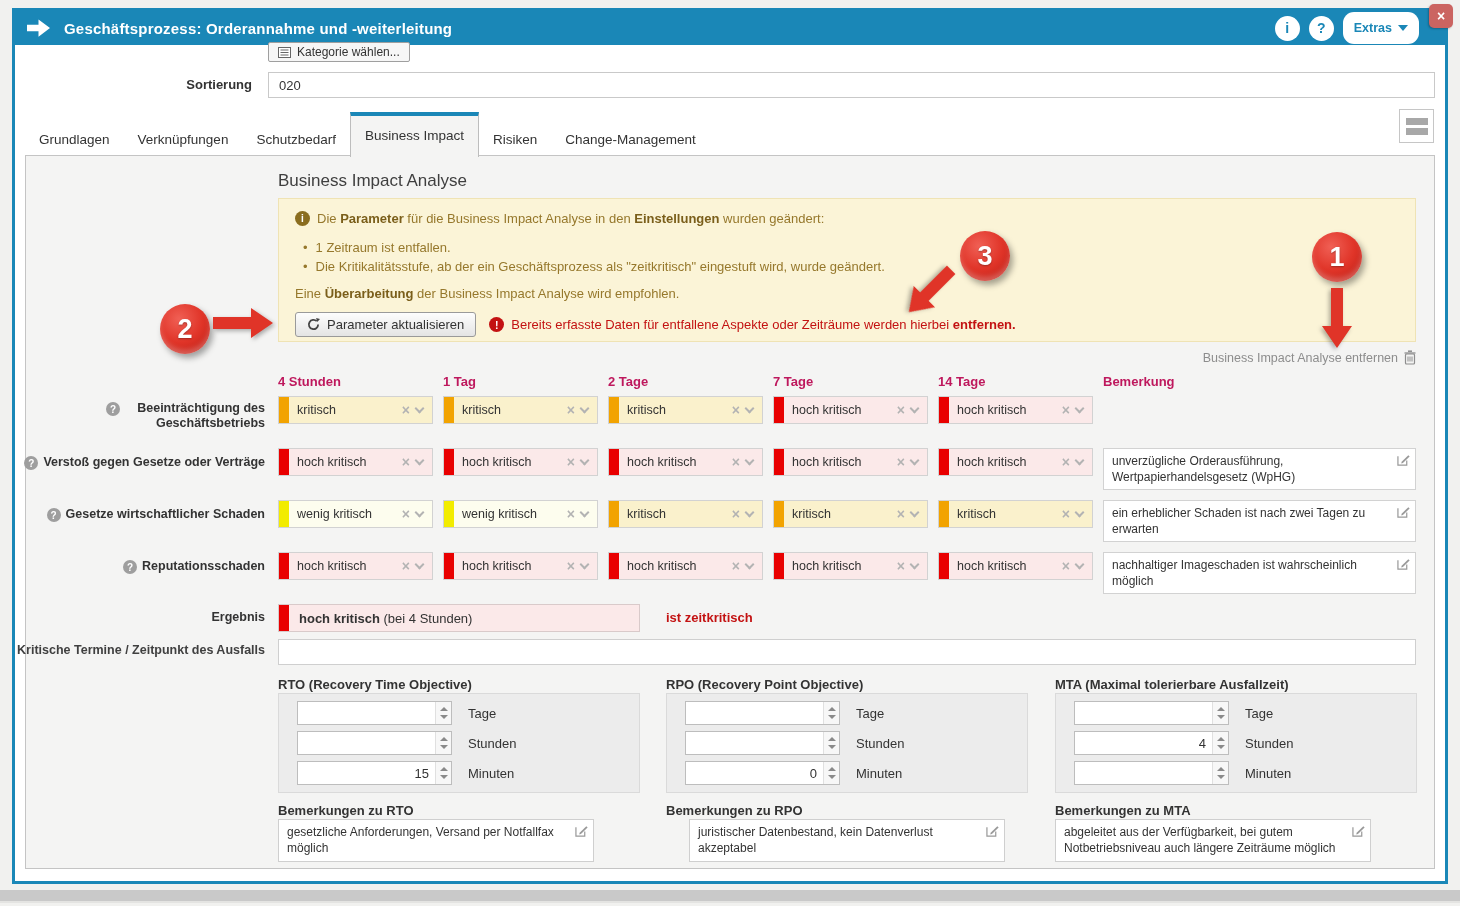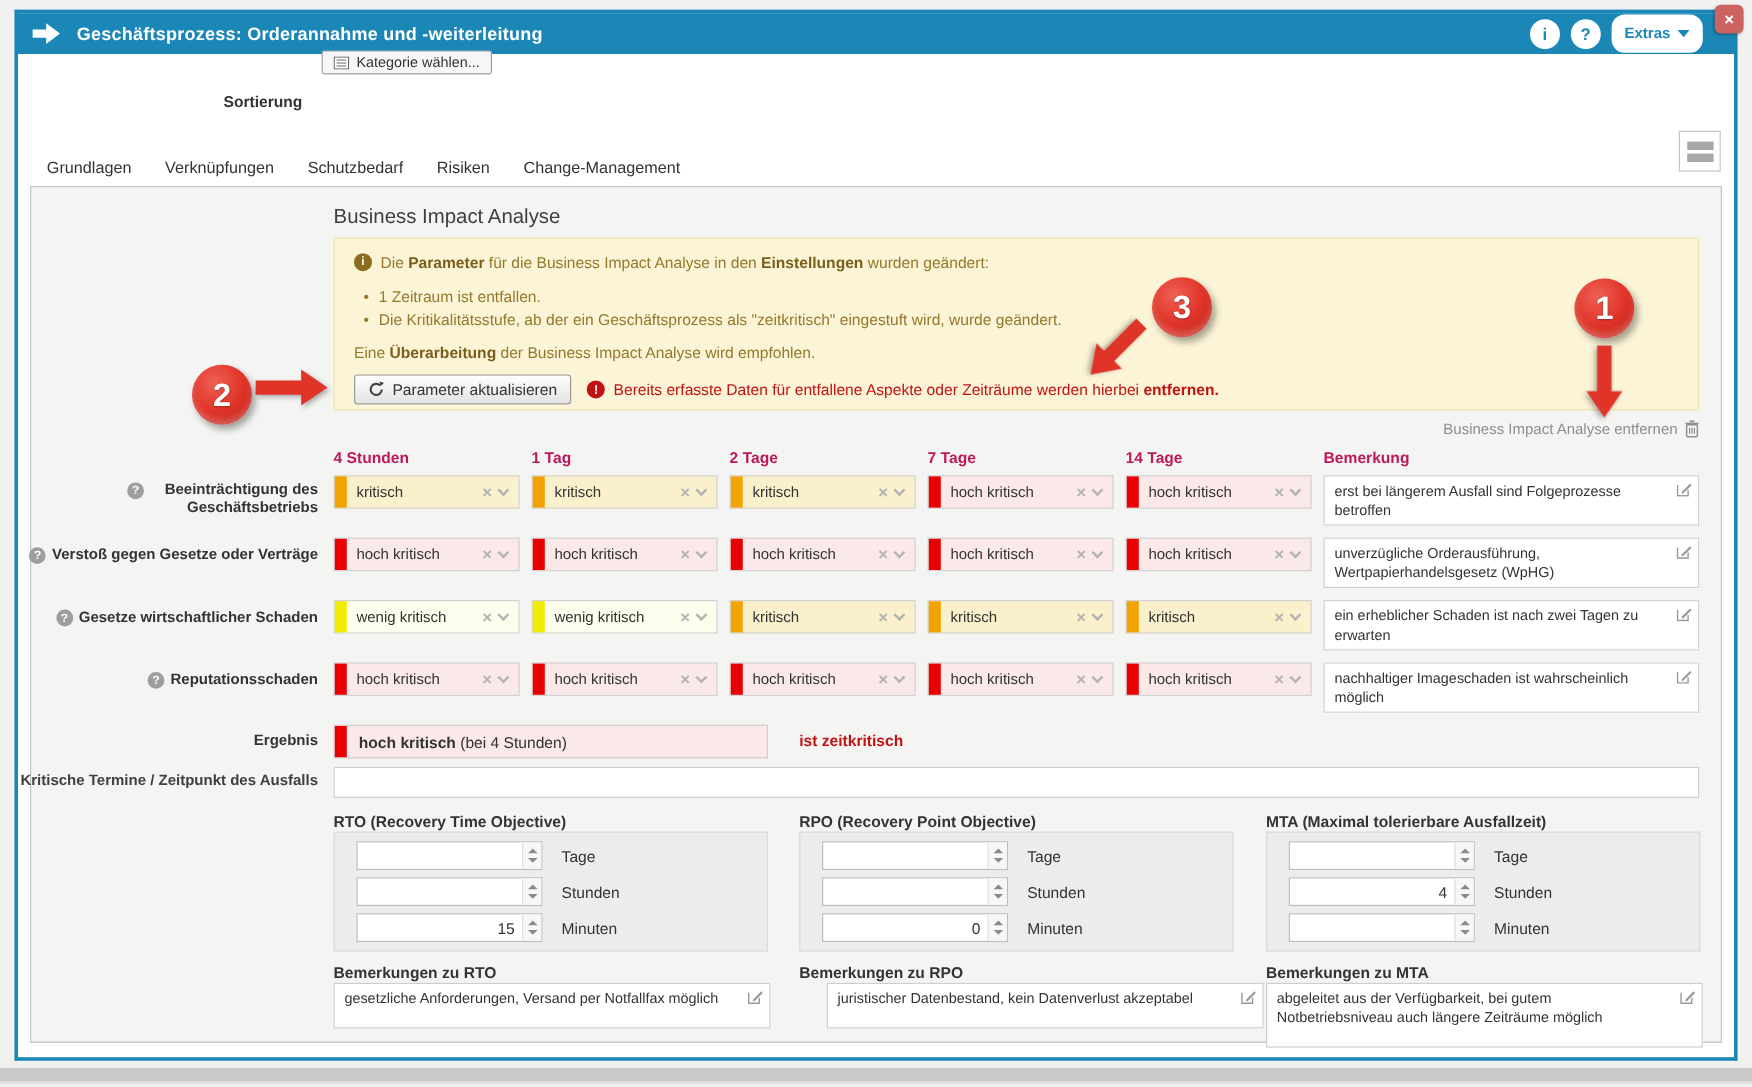--- a/index.html
+++ b/index.html
@@ -80,21 +80,21 @@
   .obj-title { position:absolute; top:666px; font-weight:bold; font-size:13px; color:#333; white-space:nowrap; }
   .obj-panel { position:absolute; top:682px; width:362px; height:100px; background:#ececec; border:1px solid #dadada; padding:7px 0 0 18px; }
   .obj-row { display:flex; align-items:center; margin-bottom:6px; }
   .num-wrap { position:relative; width:155px; height:24px; flex:none; }
   input.num { width:100%; height:100%; border:1px solid #bdbdbd; text-align:right; padding:0 22px 0 6px; font-size:13px; color:#333; background:#fff; font-family:inherit; }
   .spinner { position:absolute; right:1px; top:1px; bottom:1px; width:16px; background:#f7f7f7; border-left:1px solid #e0e0e0; display:flex; flex-direction:column; align-items:center; justify-content:center; gap:4px; cursor:pointer; }
   .tri-up { width:0; height:0; border-left:4px solid transparent; border-right:4px solid transparent; border-bottom:4px solid #8a8a8a; }
   .tri-down { width:0; height:0; border-left:4px solid transparent; border-right:4px solid transparent; border-top:4px solid #8a8a8a; }
   .obj-row-label { margin-left:16px; font-size:13px; color:#333; }
   .note-label { position:absolute; top:792px; font-weight:bold; font-size:13px; color:#333; }
-  .obj-note { position:absolute; top:808px; width:364px; min-height:26px; background:#fff; border:1px solid #cfcfcf; padding:4px 26px 16px 8px; font-size:12px; line-height:16px; color:#333; cursor:text; }
+  .obj-note { position:absolute; top:808px; width:316px; min-height:26px; background:#fff; border:1px solid #cfcfcf; padding:4px 26px 5px 8px; font-size:12px; line-height:16px; color:#333; cursor:text; }
 
   
   .balloon { position:absolute; width:50px; height:50px; border-radius:50%; background:radial-gradient(circle at 38% 30%, #f06055 0%, #e03428 50%, #b41c14 100%); color:#fff; font-weight:bold; font-size:27px; display:flex; align-items:center; justify-content:center; box-shadow:3px 4px 6px rgba(0,0,0,.35), inset 0 -4px 5px rgba(255,255,255,.25); z-index:50; text-shadow:0 1px 2px rgba(0,0,0,.3); }
   .ann-arrow { position:absolute; width:60px; height:30px; z-index:50; filter:drop-shadow(2px 2px 2px rgba(0,0,0,.3)); }
   .ann-arrow svg { display:block; }
 </style>
 </head>
 <body>
 
 <div id="stage">
@@ -123,25 +123,27 @@
     <div class="kategorie-btn">
       <svg width="13" height="11" viewBox="0 0 13 11">
           <rect x="0.5" y="0.5" width="12" height="10" fill="#fff" stroke="#666"></rect>
           <line x1="2.5" y1="3" x2="10.5" y2="3" stroke="#666"></line>
           <line x1="2.5" y1="5.5" x2="10.5" y2="5.5" stroke="#666"></line>
           <line x1="2.5" y1="8" x2="10.5" y2="8" stroke="#666"></line>
         </svg>
       <span>Kategorie wählen...</span>
     </div>
     <div class="sort-label">Sortierung</div>
+    <input class="sort-input" value="020" style="">
 
     <div class="tabs">
       <div class="tab">Grundlagen</div>
       <div class="tab">Verknüpfungen</div>
       <div class="tab">Schutzbedarf</div>
+      <div class="tab active">Business Impact</div>
       <div class="tab">Risiken</div>
       <div class="tab">Change-Management</div>
     </div>
     <div class="layout-btn">
         <span class="bar1"></span>
         <span class="bar2"></span>
       </div>
 
     <div class="panel"></div>
     <div class="bia-heading">Business Impact Analyse</div>
@@ -236,24 +238,20 @@
         <span class="sel-val">hoch kritisch</span>
         <span class="clear-icon">×</span>
         <span class="chev"></span>
       </div>
     <div class="sel lvl-hoch" style="left:923px;top:385px">
         <span class="bar"></span>
         <span class="sel-val">hoch kritisch</span>
         <span class="clear-icon">×</span>
         <span class="chev"></span>
       </div>
-    <div class="note-box" style="left:1088px;top:385px"><span>erst bei längerem Ausfall sind Folgeprozesse betroffen</span><span class="edit-icon"><svg width="13" height="13" viewBox="0 0 14 14">
-            <path d="M1 3.5 v9.5 h9.5 v-5" fill="none" stroke="#999" stroke-width="1.3"></path>
-            <path d="M5 9.5 L12.2 2.3 l1.4 1.4 L6.4 10.9 L4.6 11.3z" fill="#999"></path>
-          </svg></span></div>
 
     <div class="sel lvl-hoch" style="left:263px;top:437px">
         <span class="bar"></span>
         <span class="sel-val">hoch kritisch</span>
         <span class="clear-icon">×</span>
         <span class="chev"></span>
       </div>
     <div class="sel lvl-hoch" style="left:428px;top:437px">
         <span class="bar"></span>
         <span class="sel-val">hoch kritisch</span>

